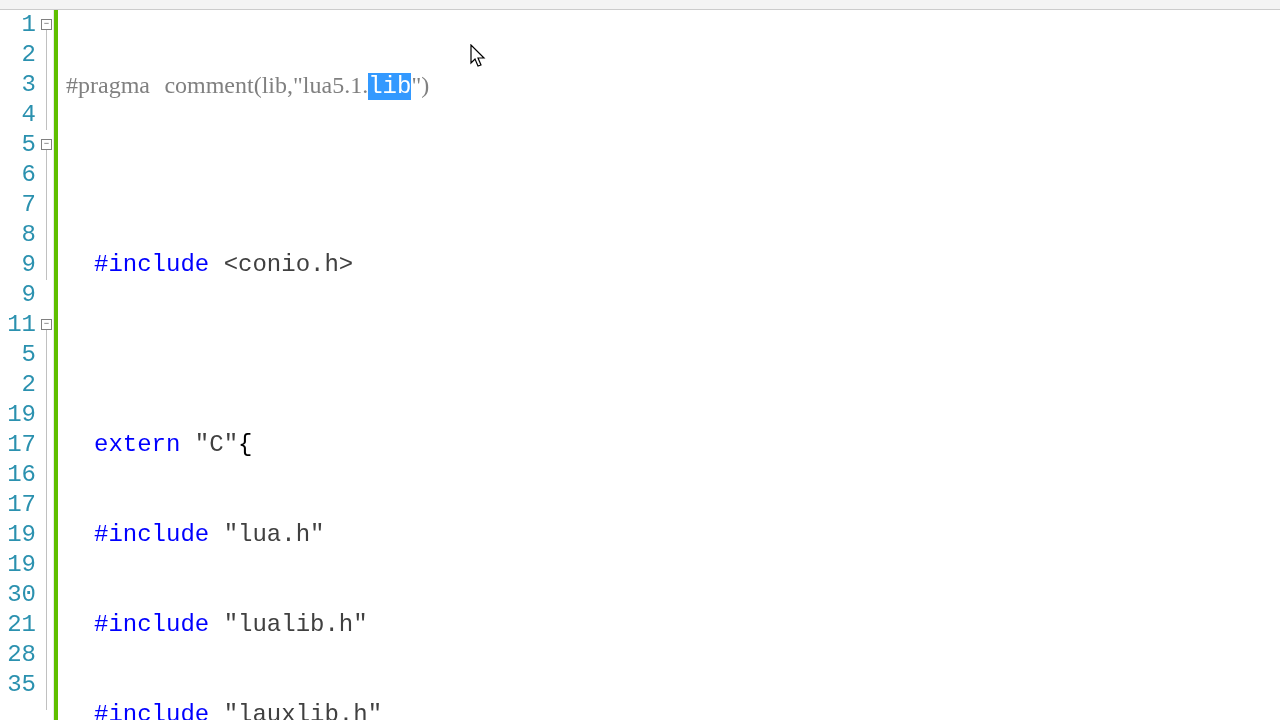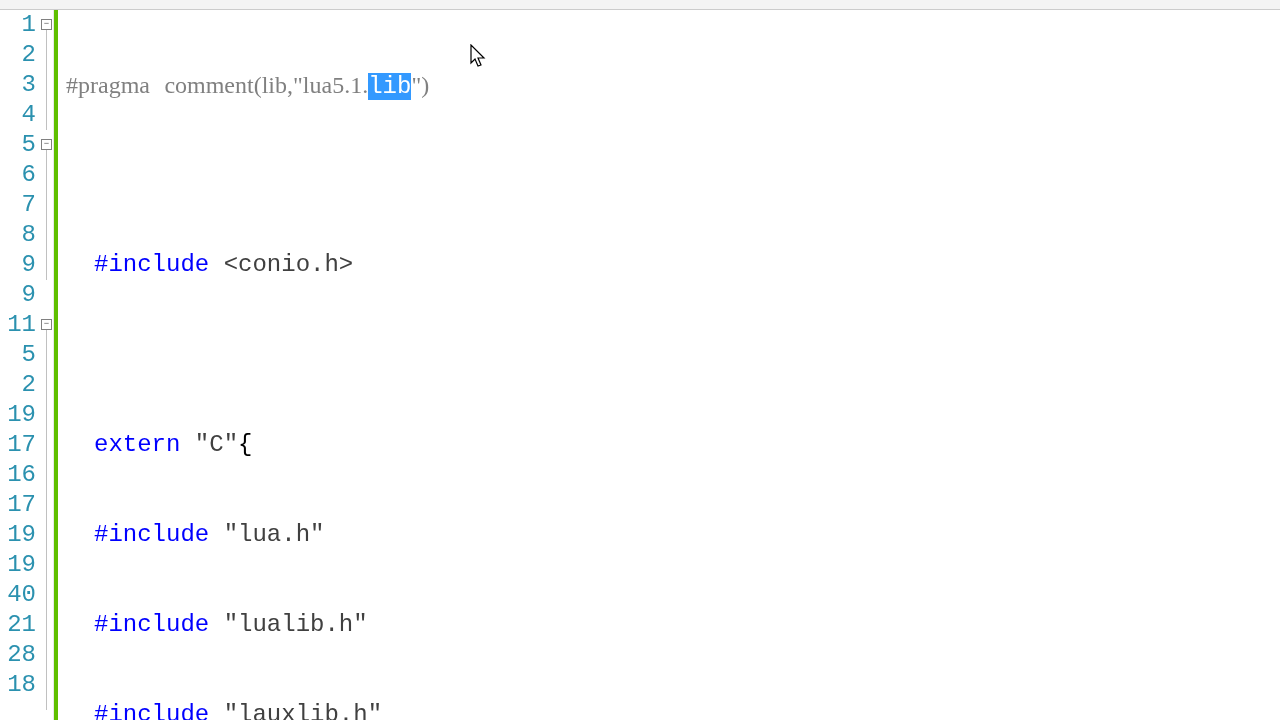--- a/index.html
+++ b/index.html
@@ -41,24 +41,24 @@
     <div class="ln">9</div>
     <div class="ln">11</div>
     <div class="ln">5</div>
     <div class="ln">2</div>
     <div class="ln">19</div>
     <div class="ln">17</div>
     <div class="ln">16</div>
     <div class="ln">17</div>
     <div class="ln">19</div>
     <div class="ln">19</div>
-    <div class="ln">40</div>
+    <div class="ln">30</div>
     <div class="ln">21</div>
     <div class="ln">28</div>
-    <div class="ln">18</div>
+    <div class="ln">35</div>
   </div>
 
   <div class="fold-col">
     <div class="fold-mark" style="top:9px">−</div>
     <div class="fold-line" style="top:20px;height:100px"></div>
     <div class="fold-mark" style="top:129px">−</div>
     <div class="fold-line" style="top:140px;height:130px"></div>
     <div class="fold-mark" style="top:309px">−</div>
     <div class="fold-line" style="top:320px;height:380px"></div>
   </div>

